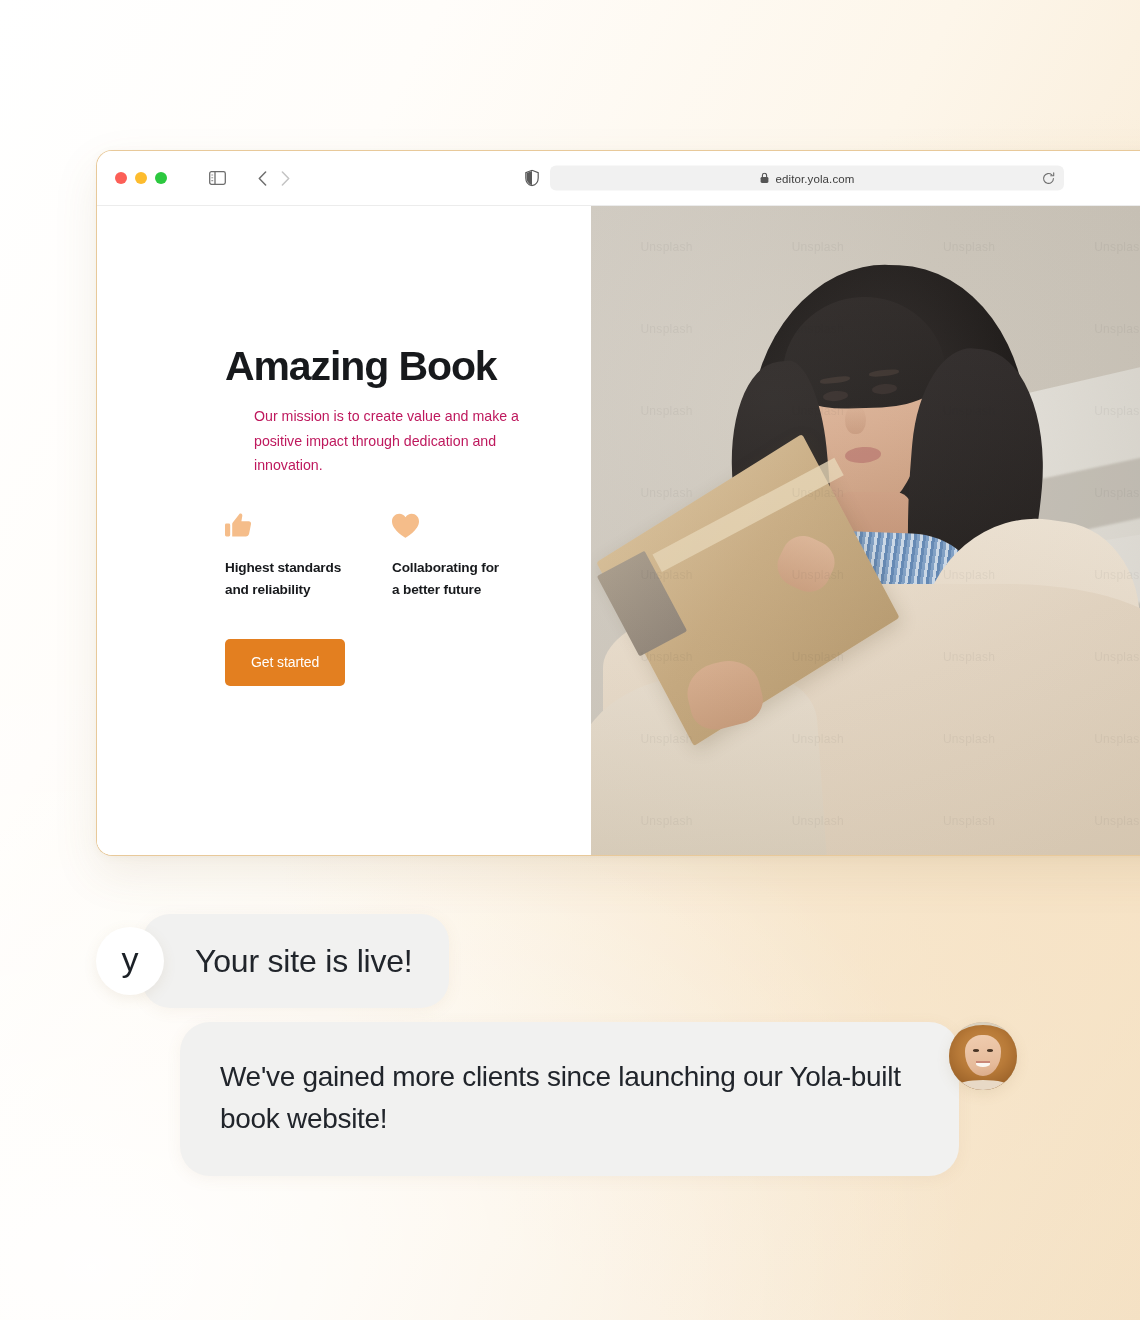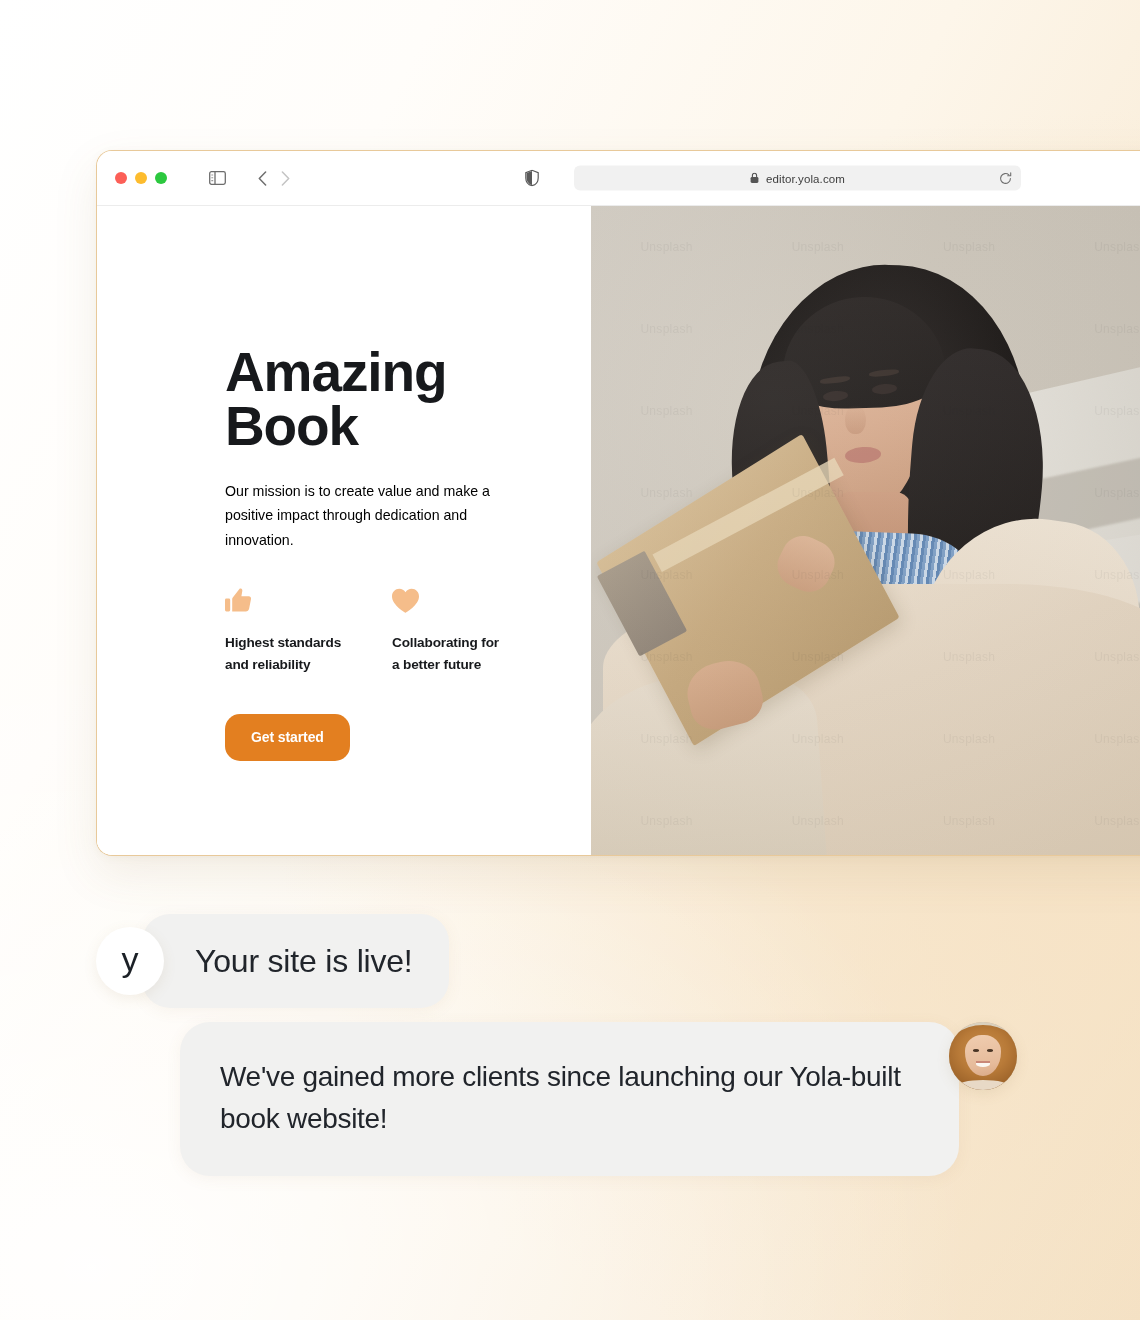--- a/index.html
+++ b/index.html
@@ -63,29 +63,28 @@
   .chev { color: #777; }
   .chev.fwd { color: #c3c3c3; }
 
   .shield-wrap { margin-left: auto; display: flex; align-items: center; }
 
   .urlbar {
     position: absolute;
     left: 453px;
     top: 50%;
     transform: translateY(-50%);
-    width: 447px;
+    width: 514px;
     height: 25px;
     background: #f1f1f1;
     border-radius: 6px;
     display: flex;
     align-items: center;
     justify-content: center;
     gap: 7px;
-    margin-left: 24px;
   }
   .url-text {
     font-size: 11.5px;
     color: #3d3d3d;
     letter-spacing: 0.1px;
   }
   .reload-btn {
     position: absolute;
     right: 9px;
     top: 50%;
@@ -106,35 +105,36 @@
     flex: 0 0 494px;
     background: #ffffff;
     padding: 0 0 0 128px;
     display: flex;
     flex-direction: column;
     justify-content: flex-start;
     padding-top: 140px;
   }
 
   .hero-title {
-    font-size: 55px;
+    font-size: 41px;
     line-height: 0.98;
     font-weight: 700;
     letter-spacing: -1.1px;
     color: #17191c;
-    margin-bottom: 25px;
+    margin-bottom: 18px;
     max-width: 300px;
   }
 
   .hero-sub {
     font-size: 14.2px;
     line-height: 1.72;
-    color: #000000;
+    color: #be185d;
     max-width: 285px;
     margin-bottom: 36px;
+    margin-left: 29px;
   }
 
   .features {
     display: flex;
     gap: 22px;
     margin-bottom: 38px;
   }
   .feature { width: 145px; }
   .feature-icon {
     color: #f5bd8a;
@@ -148,24 +148,24 @@
     line-height: 1.6;
     color: #17191c;
     letter-spacing: -0.15px;
   }
 
   .cta-btn {
     align-self: flex-start;
     background: #e37f20;
     color: #ffffff;
     font-size: 14px;
-    font-weight: 700;
+    font-weight: 400;
     letter-spacing: -0.1px;
     border: none;
-    border-radius: 15px;
+    border-radius: 5px;
     padding: 15px 26px 16px;
     cursor: pointer;
     font-family: inherit;
   }
 
   
   .hero-photo {
     flex: 1 1 auto;
     position: relative;
     overflow: hidden;

